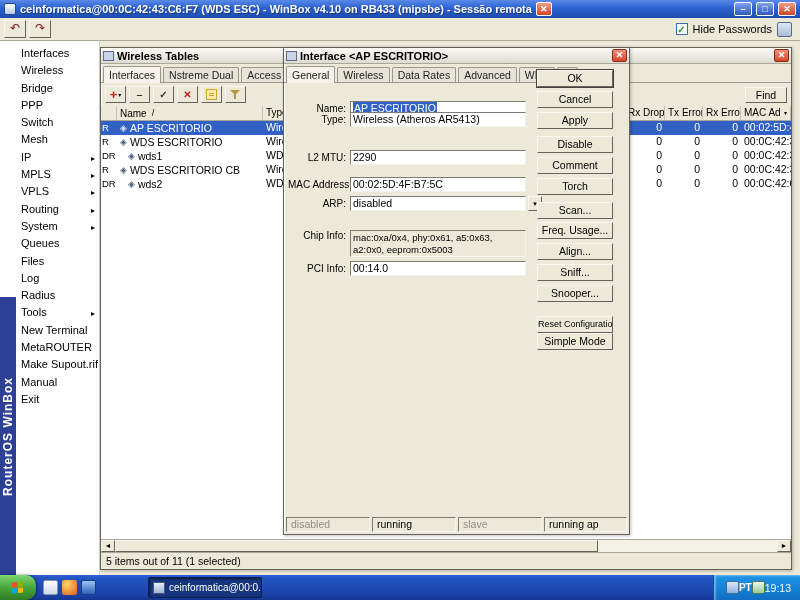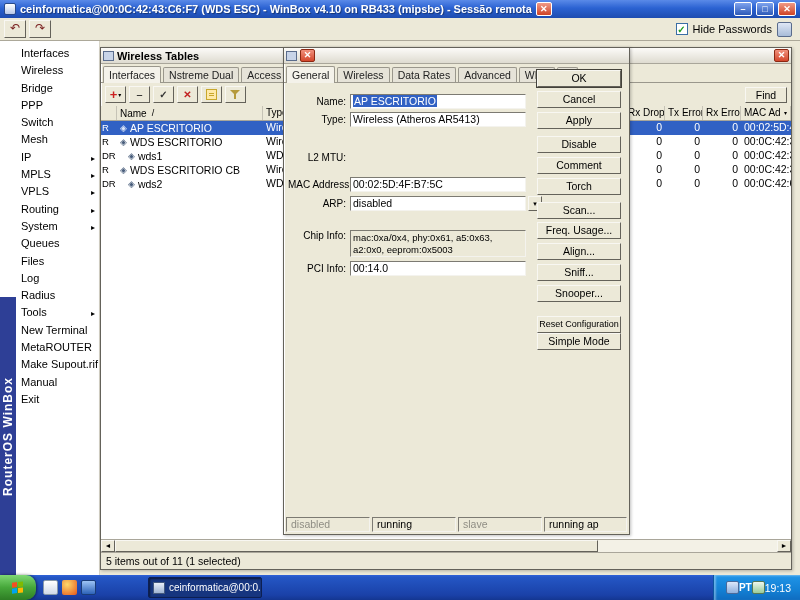--- a/index.html
+++ b/index.html
@@ -82,21 +82,21 @@
   
   .dlg{left:283px;top:47px;width:347px;height:488px;z-index:10;}
   .dlg .tabrow{width:252px;}
   .frow{position:absolute;left:4px;display:flex;align-items:center;height:16px;}
   .flabel{width:58px;text-align:right;margin-right:4px;font-size:10px;white-space:nowrap;}
   .ffield{width:176px;height:15px;font-size:10.5px;padding:0 2px;line-height:13px;background:#fff;border:1px solid;border-color:#7c7a72 #f4f3ee #f4f3ee #7c7a72;overflow:hidden;white-space:nowrap;}
   .ffield.ro{background:#ece9d8;}
   .fchip{height:27px;font-size:9.5px;line-height:12px;white-space:normal;padding:1px 2px;}
   .seltext{background:#3161c4;color:#fff;padding:0 1px;}
   .combo-btn{width:14px;height:15px;margin-left:2px;text-align:center;font-size:7px;line-height:13px;background:#ece9d8;border:1px solid;border-color:#f8f7f2 #64625a #64625a #f8f7f2;}
-  .dbtn{position:absolute;left:253px;width:84px;height:17px;text-align:center;font-size:10.5px;line-height:15px;background:#ece9d8;border:1px solid;border-color:#f8f7f2 #64625a #64625a #f8f7f2;overflow:hidden;white-space:nowrap;}
+  .dbtn{position:absolute;left:253px;width:76px;height:17px;text-align:center;font-size:10.5px;line-height:15px;background:#ece9d8;border:1px solid;border-color:#f8f7f2 #64625a #64625a #f8f7f2;overflow:hidden;white-space:nowrap;}
   .dbtn.default{box-shadow:0 0 0 1px #44423a;}
   .dbtn.sm{font-size:9px;margin-top:8px;}
   .dstat{position:absolute;left:2px;right:2px;bottom:2px;height:15px;display:flex;gap:2px;font-size:10.5px;}
   .dseg{border:1px solid;border-color:#7c7a72 #f4f3ee #f4f3ee #7c7a72;padding:0 4px;line-height:13px;background:#ece9d8;overflow:hidden;white-space:nowrap;}
   .dseg.w{width:84px;}
   .dseg.grow{flex:1;}
   .dseg.muted{color:#8f8d84;}
 
   
   .taskbar{position:absolute;left:0;right:0;bottom:0;height:25px;display:flex;align-items:center;color:#fff;
@@ -284,41 +284,43 @@
         <span class="sthumb"></span>
       </span>
     <span class="sbtn">►</span>
   </div>
   <div class="wstat">5 items out of 11 (1 selected)</div>
 </div>
 
 <div class="window dlg">
   <div class="wtbar">
     <span class="wicon"></span>
+    <span class="wtitle">Interface &lt;AP ESCRITORIO&gt;</span>
     <span class="xbtn">✕</span>
   </div>
   <div class="tabrow">
     <span class="tab active">General</span>
     <span class="tab">Wireless</span>
     <span class="tab">Data Rates</span>
     <span class="tab">Advanced</span>
     <span class="tab">WDS</span>
     <span class="tab">...</span>
   </div>
 
-  <div class="frow" style="top:45px">
+  <div class="frow" style="top:52px">
     <span class="flabel">Name:</span>
     <span class="ffield"><span class="seltext">AP ESCRITORIO</span></span>
   </div>
   <div class="frow" style="top:63px">
     <span class="flabel">Type:</span>
     <span class="ffield">Wireless (Atheros AR5413)</span>
   </div>
   <div class="frow" style="top:101px">
     <span class="flabel">L2 MTU:</span>
+    <span class="ffield">2290</span>
   </div>
   <div class="frow" style="top:128px">
     <span class="flabel">MAC Address:</span>
     <span class="ffield">00:02:5D:4F:B7:5C</span>
   </div>
   <div class="frow" style="top:147px">
     <span class="flabel">ARP:</span>
     <span class="ffield">disabled</span>
     <span class="combo-btn">▾</span>
   </div>

